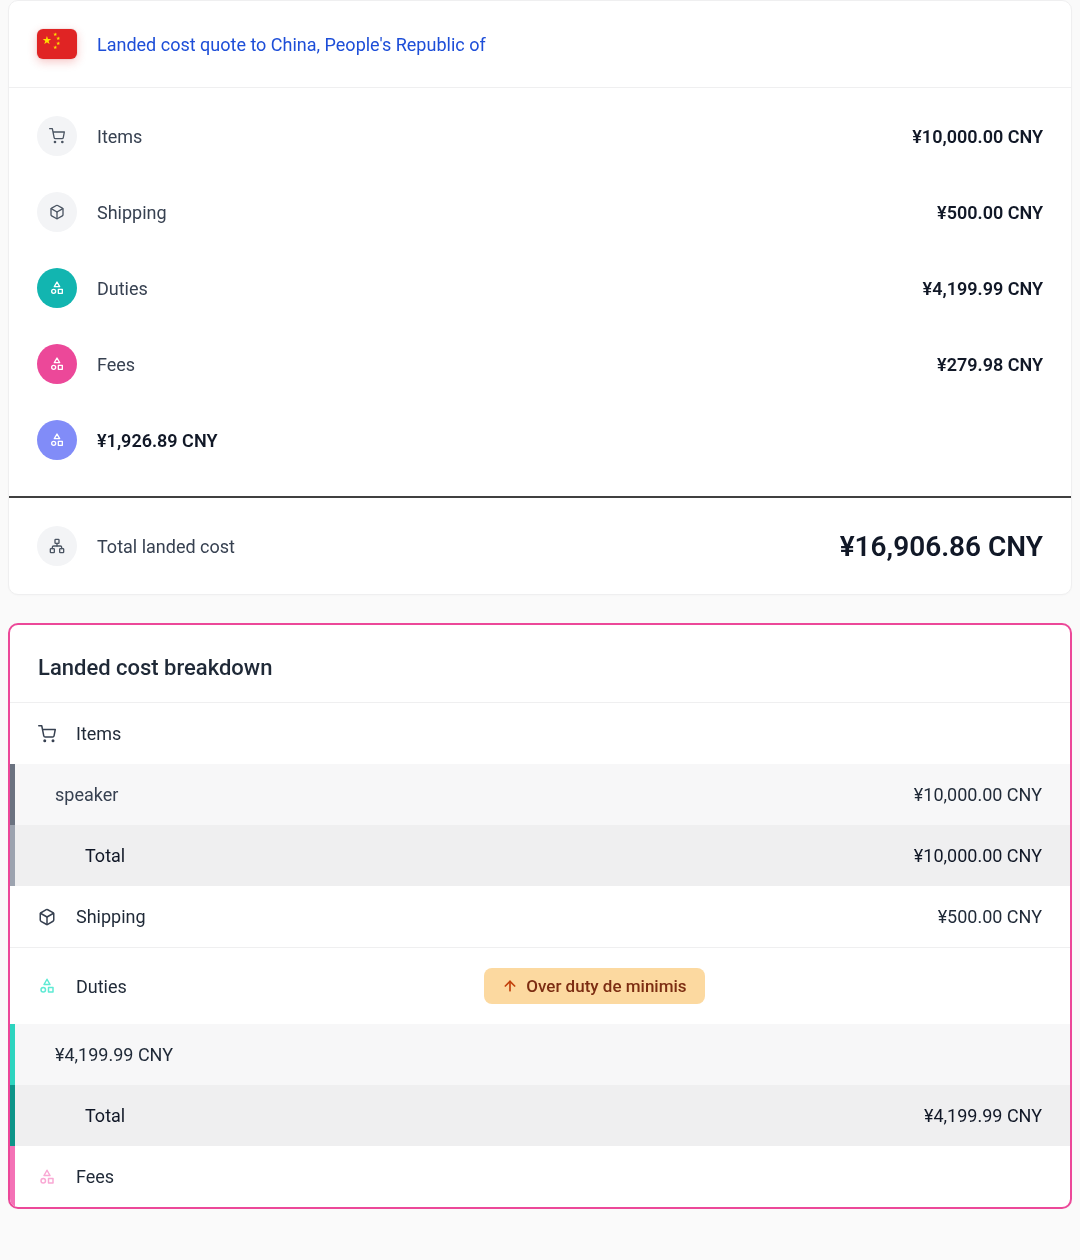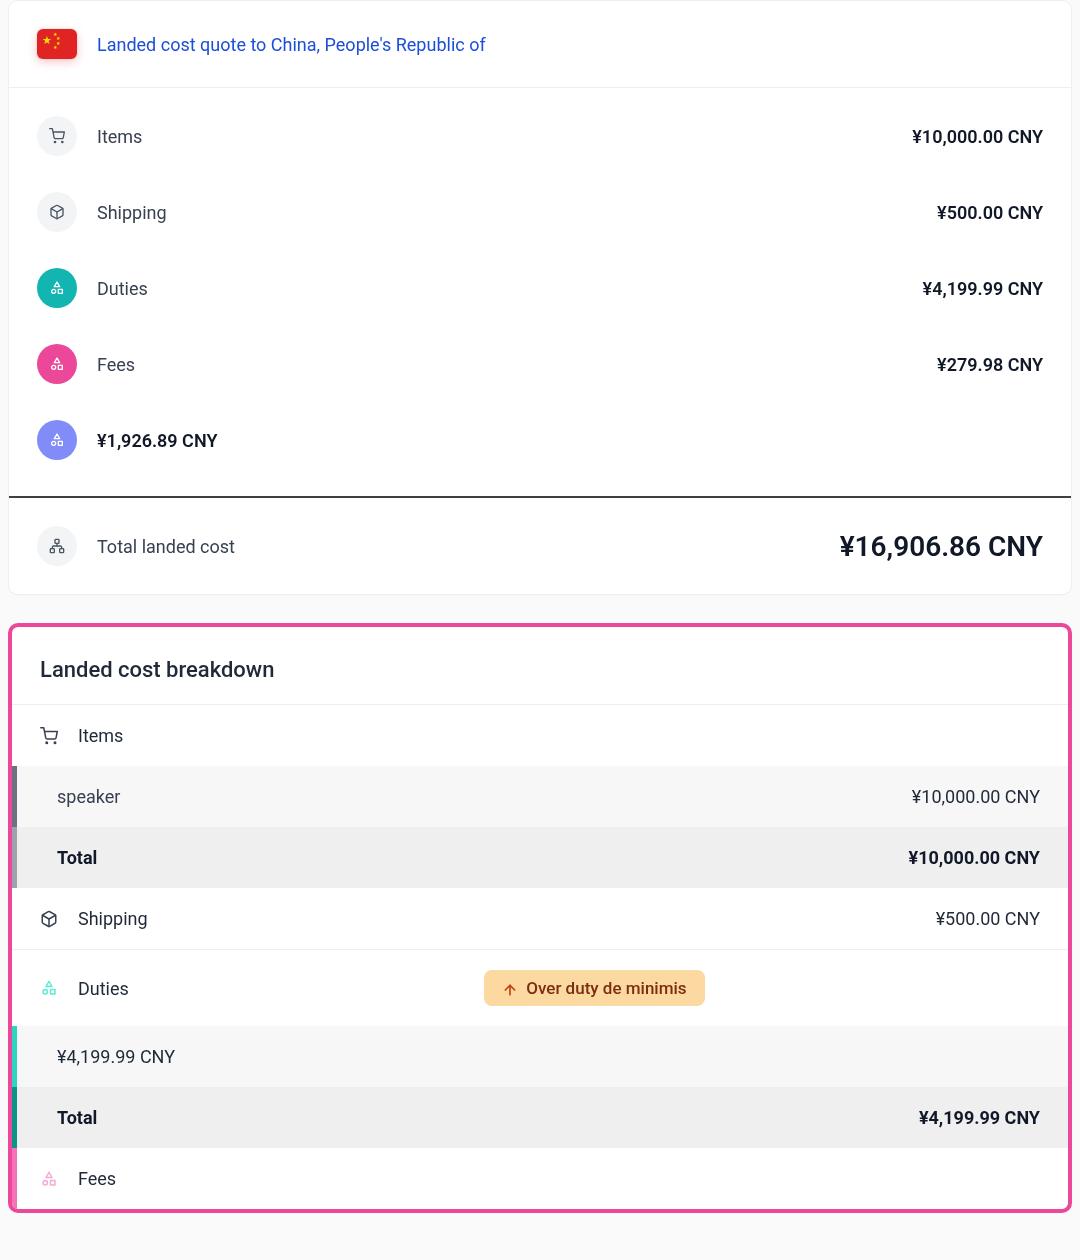--- a/index.html
+++ b/index.html
@@ -13,21 +13,21 @@
   .card {
     background: #fff;
     border: 1px solid #efeff0;
     border-radius: 10px;
     margin: 0 8px 28px 8px;
     box-shadow: 0 1px 2px rgba(0,0,0,0.02);
     overflow: hidden;
   }
   .card2 {
     background: #fff;
-    border: 4px solid #ec4899;
+    border: 2px solid #ec4899;
     border-radius: 10px;
     margin: 0 8px 0 8px;
     box-shadow: 0 1px 2px rgba(0,0,0,0.02);
     overflow: hidden;
   }
   .card-header {
     display: flex;
     align-items: center;
     padding: 28px 28px;
     gap: 20px;
@@ -152,24 +152,24 @@
   .sub-row {
     display: flex;
     align-items: center;
     padding: 20px 28px 20px 45px;
     font-size: 18px;
   }
   .bg-light { background: #f7f7f8; }
   .bg-mid { background: #efeff0; }
   .sub-label { flex: 1; color: #374151; }
   .sub-value { color: #1f2937; }
-  .bold { font-weight: 700; color: #111827; }
+  .bold { font-weight: 400; color: #111827; margin-left: 30px; }
   .badge {
     display: inline-flex;
-    align-items: flex-end;
+    align-items: center;
     gap: 8px;
     background: #fcd9a0;
     color: #7c2d12;
     padding: 8px 18px;
     border-radius: 8px;
     font-size: 17px;
     font-weight: 500;
   }
   .badge svg { color: #c2410c; }
   .duties-icon-color { color: #5eead4; }

